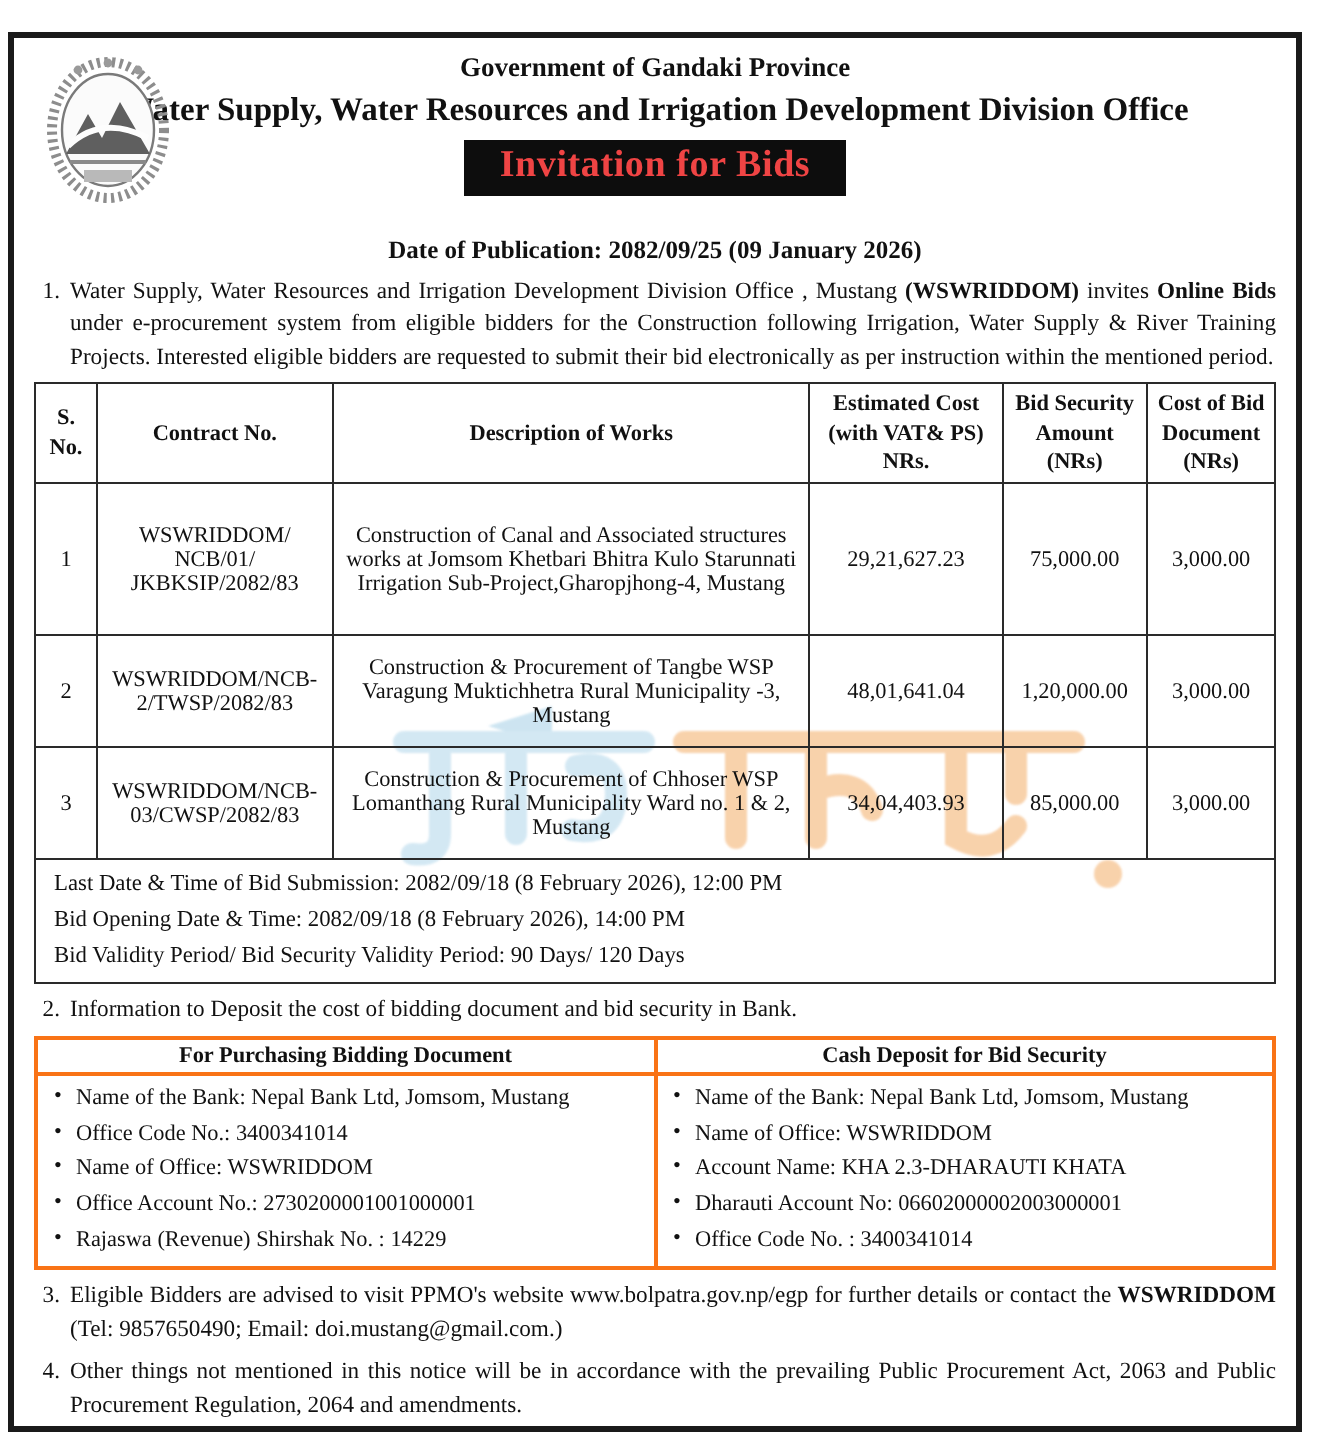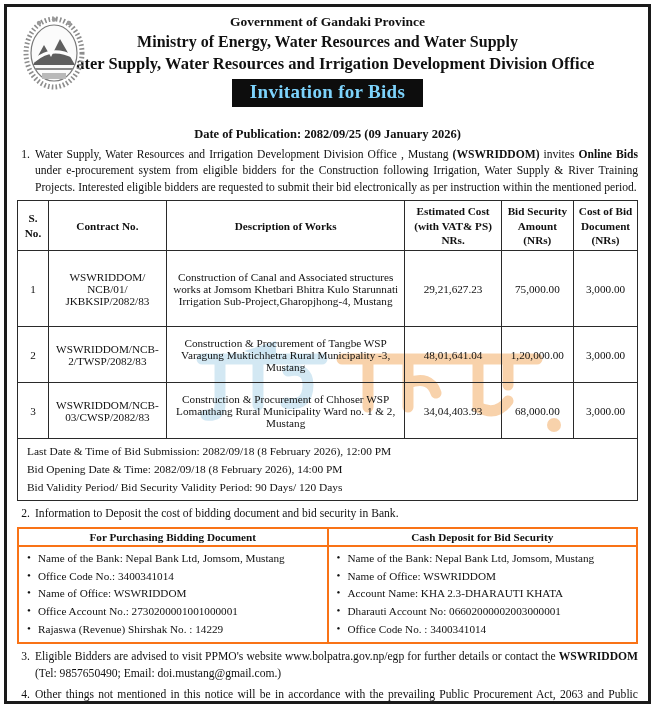--- a/index.html
+++ b/index.html
@@ -1,30 +1,30 @@
 <!DOCTYPE html>
 <html><head>
 <meta charset="utf-8">
 <style>
   html,body{margin:0;padding:0;background:#fff;}
   body{width:667px;height:720px;position:relative;font-family:"Liberation Serif",serif;color:#111;}
-  .page{position:absolute;left:4px;top:4px;width:647px;height:700px;border:3px solid #1a1a1a;
+  .page{position:absolute;left:4px;top:16px;width:647px;height:700px;border:3px solid #1a1a1a;
         padding:4px 10px 2px 10px;box-sizing:border-box;overflow:hidden;z-index:0;background:transparent;}
   
   .watermark{position:absolute;left:185px;top:330px;width:390px;height:100px;z-index:-1;opacity:.5;
              filter:blur(.5px);pointer-events:none;}
   
   .hdr{text-align:center;position:relative;}
   .emblem{position:absolute;left:6px;top:4px;width:62px;height:76px;}
   .h1{font-weight:bold;font-size:13.5px;padding-top:3px;}
   .h2{font-weight:bold;font-size:16px;margin-top:3px;}
   .h3{font-weight:bold;font-size:16.5px;margin-top:3px;}
   .h4{font-weight:bold;font-size:12.5px;margin-top:2px;}
   .bar-wrap{margin-top:5px;}
-  .bar{display:inline-block;background:#0d0d0d;color:#7dd3fc;font-weight:bold;font-size:19px;
+  .bar{display:inline-block;background:#0d0d0d;color:#ef4444;font-weight:bold;font-size:19px;
        padding:2px 18px 4px 18px;letter-spacing:.3px;}
   .pubdate{font-weight:bold;font-size:12.5px;margin-top:20px;}
   
   .item{display:flex;gap:5px;font-size:11.6px;line-height:1.42;margin:5px 0 4px 0;text-align:justify;}
   .item .num{flex:none;width:13px;text-align:right;}
   .item .txt{flex:1;}
   b{font-weight:bold;}
   
   table{width:100%;border-collapse:collapse;table-layout:fixed;background:transparent;}
   .bids th,.bids td{border:1px solid #2a2a2a;font-size:11.2px;padding:2px 3px;text-align:center;
@@ -66,21 +66,20 @@
         <path d="M10 50 L21 30 L28 42 L37 24 L52 50 Z" fill="#5f5f5f"></path>
         <path d="M11 46 Q28 30 51 42" stroke="#fdfdfd" stroke-width="3" fill="none"></path>
         <path d="M12 54 H50" stroke="#8a8a8a" stroke-width="2"></path>
         <rect x="19" y="58" width="24" height="6" fill="#b9b9b9"></rect>
         <circle cx="16" cy="8" r="2.2" fill="#9a9a9a"></circle>
         <circle cx="31" cy="4.5" r="2.2" fill="#9a9a9a"></circle>
         <circle cx="46" cy="8" r="2.2" fill="#9a9a9a"></circle>
       </svg>
     </div>
     <div class="h1">Government of Gandaki Province</div>
-    <div class="h2">Ministry of Energy, Water Resources and Water Supply</div>
     <div class="h3">Water Supply, Water Resources and Irrigation Development Division Office</div>
     <div class="bar-wrap">
       <span class="bar">Invitation for Bids</span>
     </div>
     <div class="pubdate">Date of Publication: 2082/09/25 (09 January 2026)</div>
   </div>
 
   <div class="item">
     <span class="num">1.</span>
     <div class="txt"><span>Water Supply, Water Resources and Irrigation Development Division Office , Mustang </span><b>(WSWRIDDOM)</b><span> invites </span><b>Online Bids</b><span> under e-procurement system from eligible bidders for the Construction following Irrigation, Water Supply &amp; River Training Projects. Interested eligible bidders are requested to submit their bid electronically as per instruction within the mentioned period.</span></div>
@@ -118,21 +117,21 @@
       <td>Construction &amp; Procurement of Tangbe WSP Varagung Muktichhetra Rural Municipality -3, Mustang</td>
       <td>48,01,641.04</td>
       <td>1,20,000.00</td>
       <td>3,000.00</td>
     </tr>
     <tr class="r3">
       <td>3</td>
       <td>WSWRIDDOM/NCB-03/CWSP/2082/83</td>
       <td>Construction &amp; Procurement of Chhoser WSP Lomanthang Rural Municipality Ward no. 1 &amp; 2, Mustang</td>
       <td>34,04,403.93</td>
-      <td>68,000.00</td>
+      <td>85,000.00</td>
       <td>3,000.00</td>
     </tr>
     <tr>
       <td class="foot" colspan="6">
         <div>Last Date &amp; Time of Bid Submission: 2082/09/18 (8 February 2026), 12:00 PM</div>
         <div>Bid Opening Date &amp; Time: 2082/09/18 (8 February 2026), 14:00 PM</div>
         <div>Bid Validity Period/ Bid Security Validity Period: 90 Days/ 120 Days</div>
       </td>
     </tr>
   </tbody>

